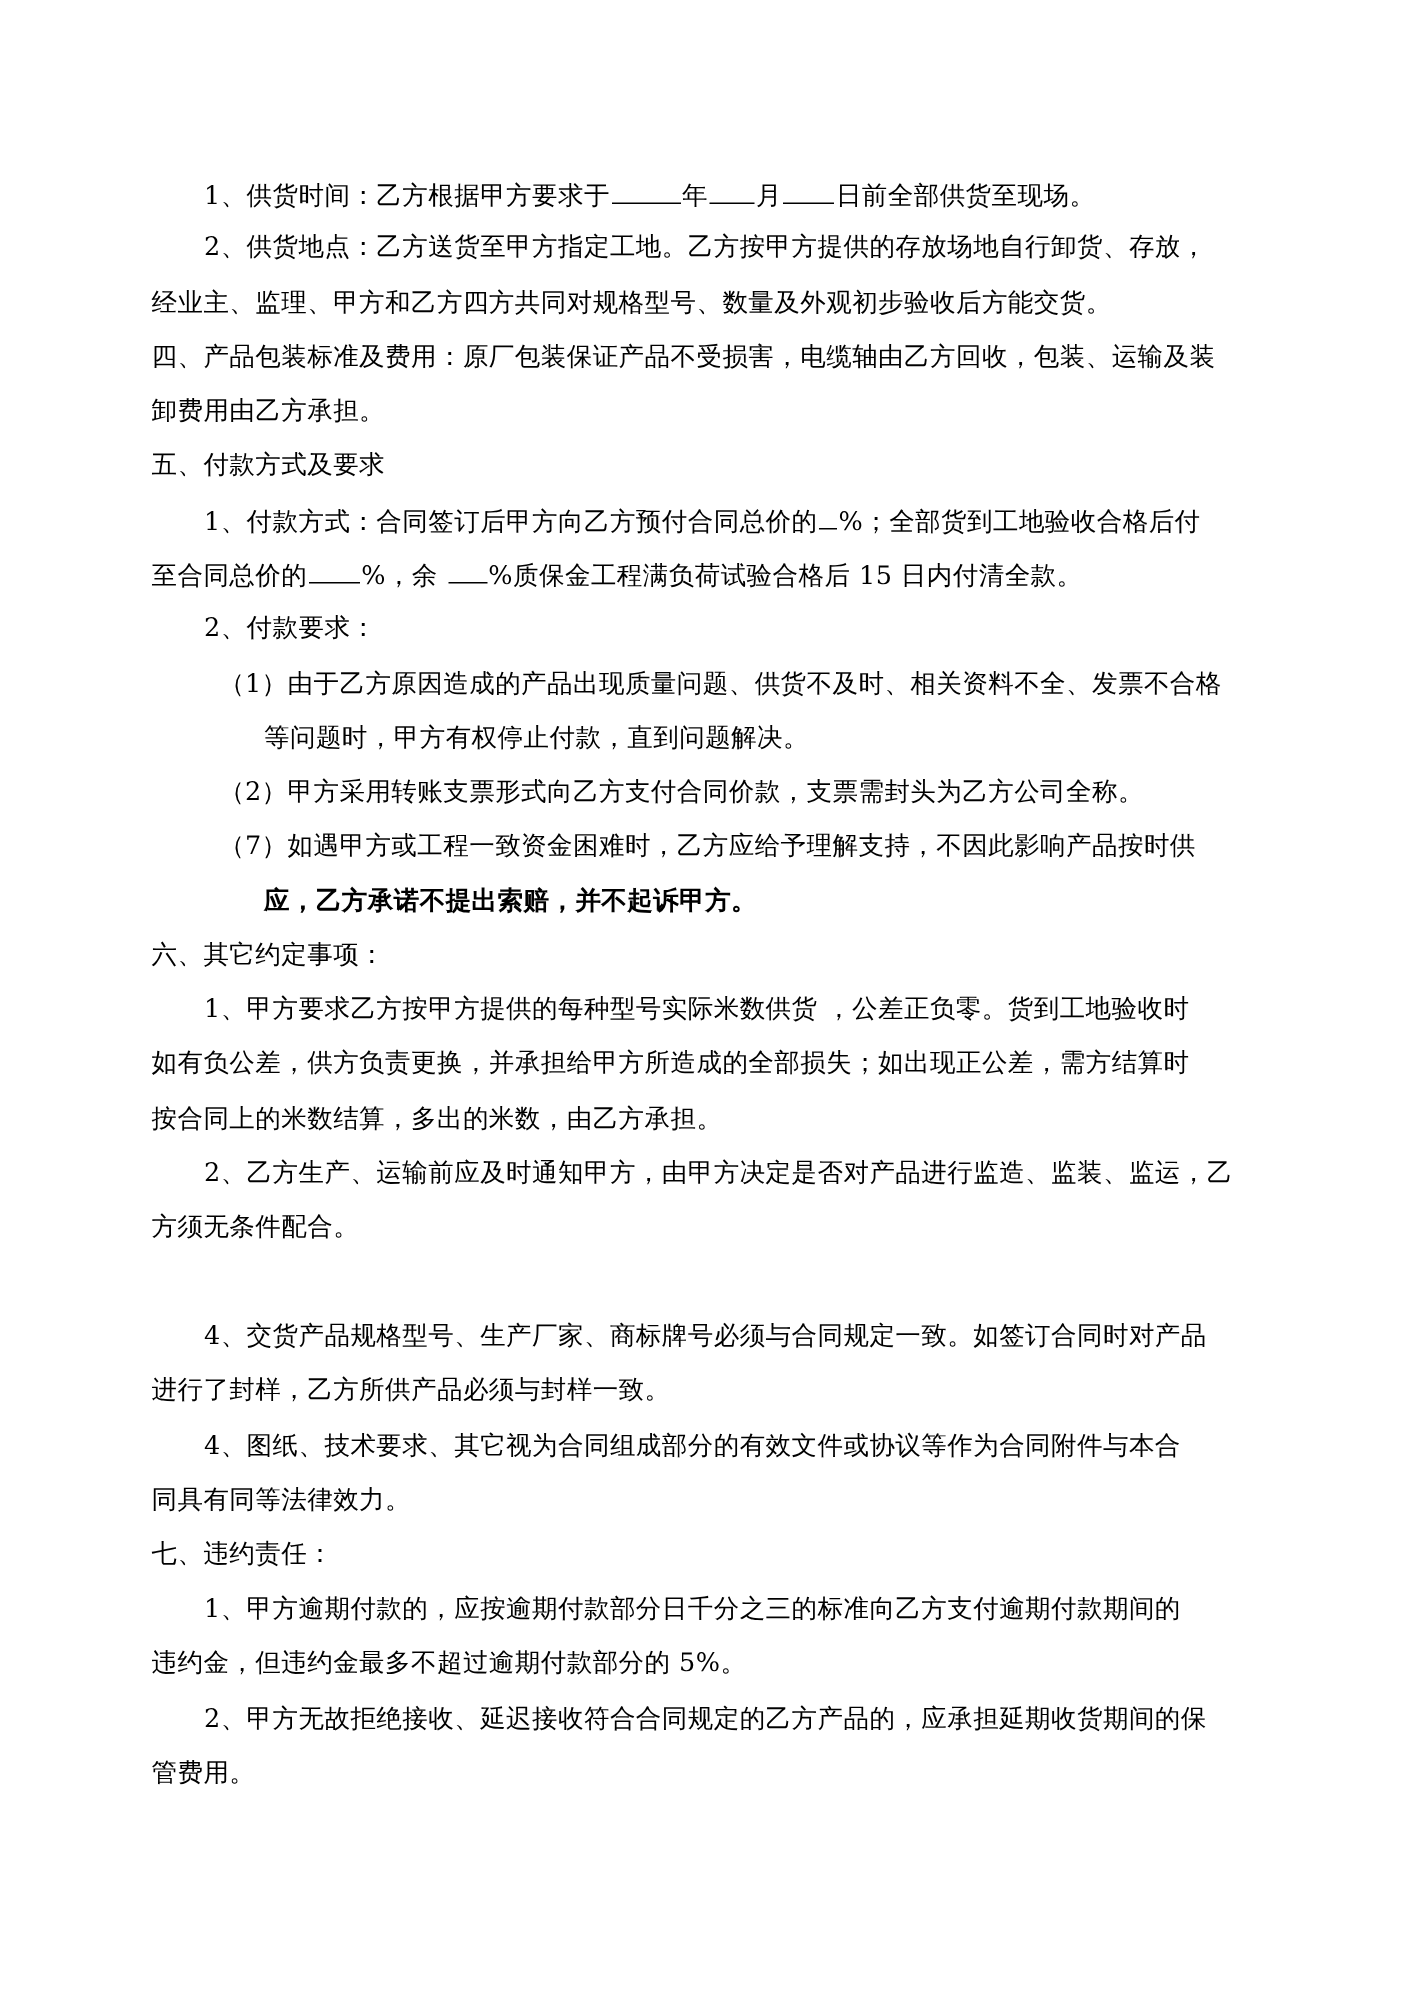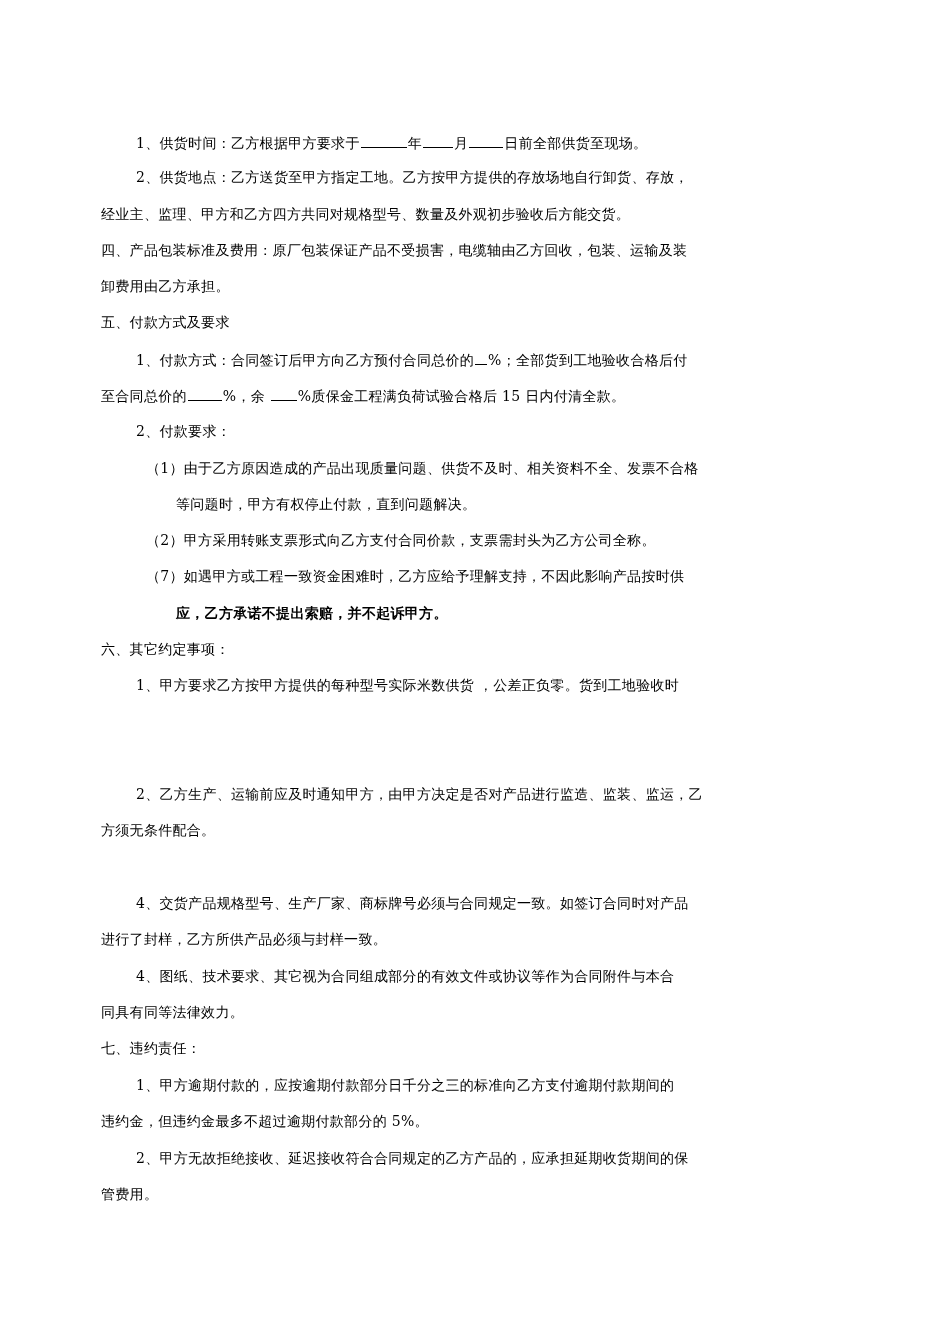--- a/index.html
+++ b/index.html
@@ -20,25 +20,24 @@
     left: 0;
     top: 0;
     width: 950px;
     height: 1344px;
     background: #ffffff;
   }
   .line {
     position: absolute;
     left: 0;
     white-space: nowrap;
-    font-size: 14px;
+    font-size: 17px;
     line-height: 24px;
     height: 24px;
     letter-spacing: 0.3px;
-    margin-top: 12px;
   }
   .blank {
     display: inline-block;
     border-bottom: 1.5px solid #000;
     height: 17px;
     vertical-align: baseline;
     margin: 0 1px;
   }
 </style>
 </head>
@@ -54,20 +53,22 @@
     <div class="line" style="left: 136px; top: 335px;"><span>1、付款方式：合同签订后甲方向乙方预付合同总价的</span><span class="blank" style="width: 12px;"></span><span>%；全部货到工地验收合格后付</span></div>
     <div class="line" style="left: 101px; top: 371px;"><span>至合同总价的</span><span class="blank" style="width: 34px;"></span><span>%，余 </span><span class="blank" style="width: 26px;"></span><span>%质保金工程满负荷试验合格后 15 日内付清全款。</span></div>
     <div class="line" style="left: 136px; top: 407px;"><span>2、付款要求：</span></div>
     <div class="line" style="left: 146px; top: 444px;"><span>（1）由于乙方原因造成的产品出现质量问题、供货不及时、相关资料不全、发票不合格</span></div>
     <div class="line" style="left: 176px; top: 480px;"><span>等问题时，甲方有权停止付款，直到问题解决。</span></div>
     <div class="line" style="left: 146px; top: 516px; text-align: center;"><span>（2）甲方采用转账支票形式向乙方支付合同价款，支票需封头为乙方公司全称。</span></div>
     <div class="line" style="left: 146px; top: 552px;"><span>（7）如遇甲方或工程一致资金困难时，乙方应给予理解支持，不因此影响产品按时供</span></div>
     <div class="line" style="left: 176px; top: 589px; font-weight: bold;"><span>应，乙方承诺不提出索赔，并不起诉甲方。</span></div>
     <div class="line" style="left: 101px; top: 625px;"><span>六、其它约定事项：</span></div>
     <div class="line" style="left: 136px; top: 661px;"><span>1、甲方要求乙方按甲方提供的每种型号实际米数供货 ，公差正负零。货到工地验收时</span></div>
+    <div class="line" style="left: 101px; top: 697px;"><span>如有负公差，供方负责更换，并承担给甲方所造成的全部损失；如出现正公差，需方结算时</span></div>
+    <div class="line" style="left: 101px; top: 734px;"><span>按合同上的米数结算，多出的米数，由乙方承担。</span></div>
     <div class="line" style="left: 136px; top: 770px;"><span>2、乙方生产、运输前应及时通知甲方，由甲方决定是否对产品进行监造、监装、监运，乙</span></div>
     <div class="line" style="left: 101px; top: 806px;"><span>方须无条件配合。</span></div>
     <div class="line" style="left: 136px; top: 879px;"><span>4、交货产品规格型号、生产厂家、商标牌号必须与合同规定一致。如签订合同时对产品</span></div>
     <div class="line" style="left: 101px; top: 915px;"><span>进行了封样，乙方所供产品必须与封样一致。</span></div>
     <div class="line" style="left: 136px; top: 952px;"><span>4、图纸、技术要求、其它视为合同组成部分的有效文件或协议等作为合同附件与本合</span></div>
     <div class="line" style="left: 101px; top: 988px;"><span>同具有同等法律效力。</span></div>
     <div class="line" style="left: 101px; top: 1024px;"><span>七、违约责任：</span></div>
     <div class="line" style="left: 136px; top: 1061px;"><span>1、甲方逾期付款的，应按逾期付款部分日千分之三的标准向乙方支付逾期付款期间的</span></div>
     <div class="line" style="left: 101px; top: 1097px;"><span>违约金，但违约金最多不超过逾期付款部分的 5%。</span></div>
     <div class="line" style="left: 136px; top: 1134px;"><span>2、甲方无故拒绝接收、延迟接收符合合同规定的乙方产品的，应承担延期收货期间的保</span></div>

